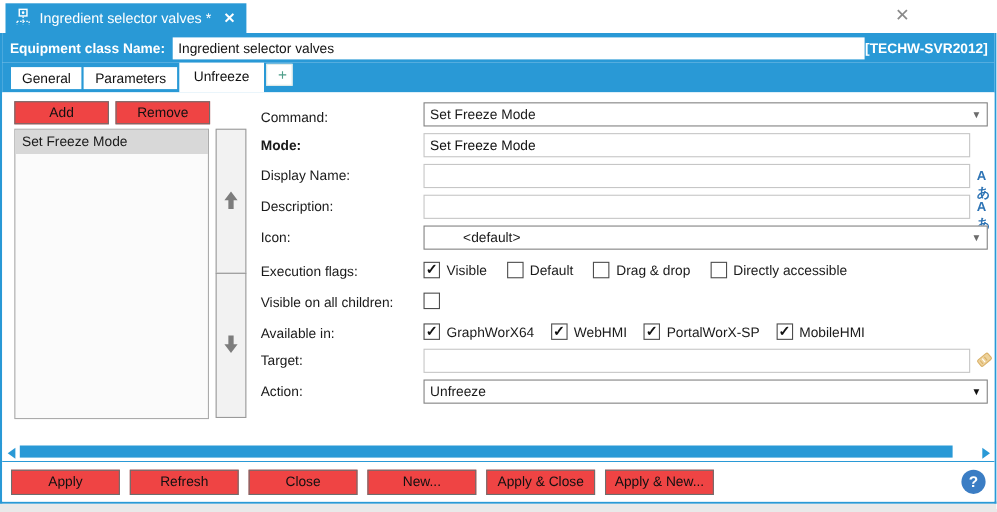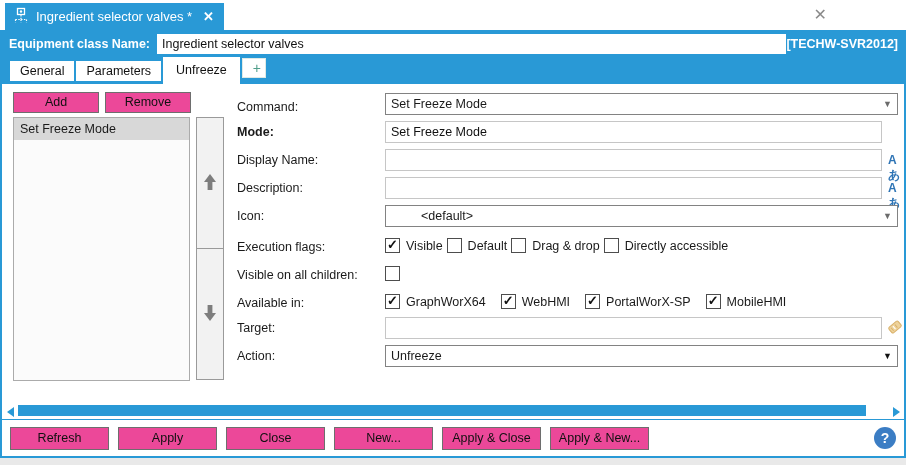--- a/index.html
+++ b/index.html
@@ -29,42 +29,42 @@
 
   
   .tab-strip { height:27px; background:var(--accent); display:flex; align-items:flex-start; padding-left:8px; }
   .tab { background:#fff; color:#111; padding:0 10px; height:20px; line-height:20px; margin-top:4px; margin-right:2px; cursor:pointer;text-align:right; }
   .tab.active { margin-top:0; height:27px; line-height:26px; padding:0 13px; }
   .tab.add-tab { width:24px; margin-top:1px; height:20px; line-height:19px; text-align:center;
                  color:#4f9e8a; font-size:14px; border:1px solid #dfeae6; }
 
   
   .content { position:relative; height:319px; background:#fff; }
-  .btn { background:#ec4899; border:1px solid #6e6e6e; color:#111; text-align:center;
+  .btn { background:#ef4444; border:1px solid #6e6e6e; color:#111; text-align:center;
          font:12.5px "Liberation Sans", sans-serif; cursor:pointer; }
   .add-btn { position:absolute; left:11px; top:8px; width:86px; height:21px; line-height:19px; }
   .remove-btn { position:absolute; left:103px; top:8px; width:86px; height:21px; line-height:19px; }
   .cmd-list { position:absolute; left:11px; top:33px; width:177px; height:264px; background:#fbfbfb; border:1px solid #ababab; }
   .list-item { height:22px; line-height:22px; padding:0 6px; cursor:pointer; }
   .list-item.selected { background:#d8d8d8; }
   .move-col { position:absolute; left:194px; top:33px; width:28px; height:264px; }
   .move-btn { width:28px; height:132px; background:#f2f2f2; border:1px solid #9a9a9a; display:flex;
               align-items:center; justify-content:center; cursor:pointer; }
   .move-btn.down { margin-top:-1px; }
   .flabel { position:absolute; left:235px; white-space:nowrap; }
   .ftext { border:1px solid #c6c6c6; background:#fff; height:22px; padding:0 5px;
            font:12.5px "Liberation Sans", sans-serif; color:#111; }
   .combo { position:absolute; left:383px; width:513px; height:22px; border:1px solid #828282; background:#fff;
            display:flex; align-items:center; padding:0 5px; cursor:pointer; }
   .combo .caret { margin-left:auto; font-size:9px; color:#6b6b6b; }
   .combo .caret.dark { color:#111; }
   .input-abs { position:absolute; left:383px; width:497px; }
   .loc-icon { position:absolute; left:886px; font-weight:bold; font-size:12px; color:#2e74b5; cursor:default; }
   .attach-icon { position:absolute; left:884px; cursor:pointer; }
-  .chk-row { position:absolute; left:383px; display:flex; align-items:center; gap:4px; }
+  .chk-row { position:absolute; left:383px; display:flex; align-items:center; gap:18px; }
   .chk { display:flex; align-items:center; gap:6px; cursor:pointer; }
   .box { width:15px; height:15px; border:1px solid #4d4d4d; background:#fff; display:inline-flex;
          align-items:center; justify-content:center; font-size:13px; font-weight:bold; color:#111; }
   .box.checked::after { content:"✓"; margin-top:-2px; }
 
   
   .hscroll { position:relative; height:16px; background:#fff; }
   .hs-arrow { position:absolute; top:4px; width:0; height:0; border-style:solid; cursor:pointer; }
   .hs-left { left:5px; border-width:5px 7px 5px 0; border-color:transparent var(--accent) transparent transparent; }
   .hs-right { right:4px; border-width:5px 0 5px 7px; border-color:transparent transparent transparent var(--accent); }
@@ -233,22 +233,22 @@
 
     </div>
 
     <div class="hscroll">
       <span class="hs-arrow hs-left"></span>
       <div class="hs-thumb"></div>
       <span class="hs-arrow hs-right"></span>
     </div>
 
     <div class="footer">
+      <div class="btn">Apply</div>
       <div class="btn">Refresh</div>
-      <div class="btn">Apply</div>
       <div class="btn">Close</div>
       <div class="btn">New...</div>
       <div class="btn">Apply &amp; Close</div>
       <div class="btn">Apply &amp; New...</div>
       <div class="help-btn">?</div>
     </div>
 
   </div>
 
   <div class="bottom-shadow"></div>

